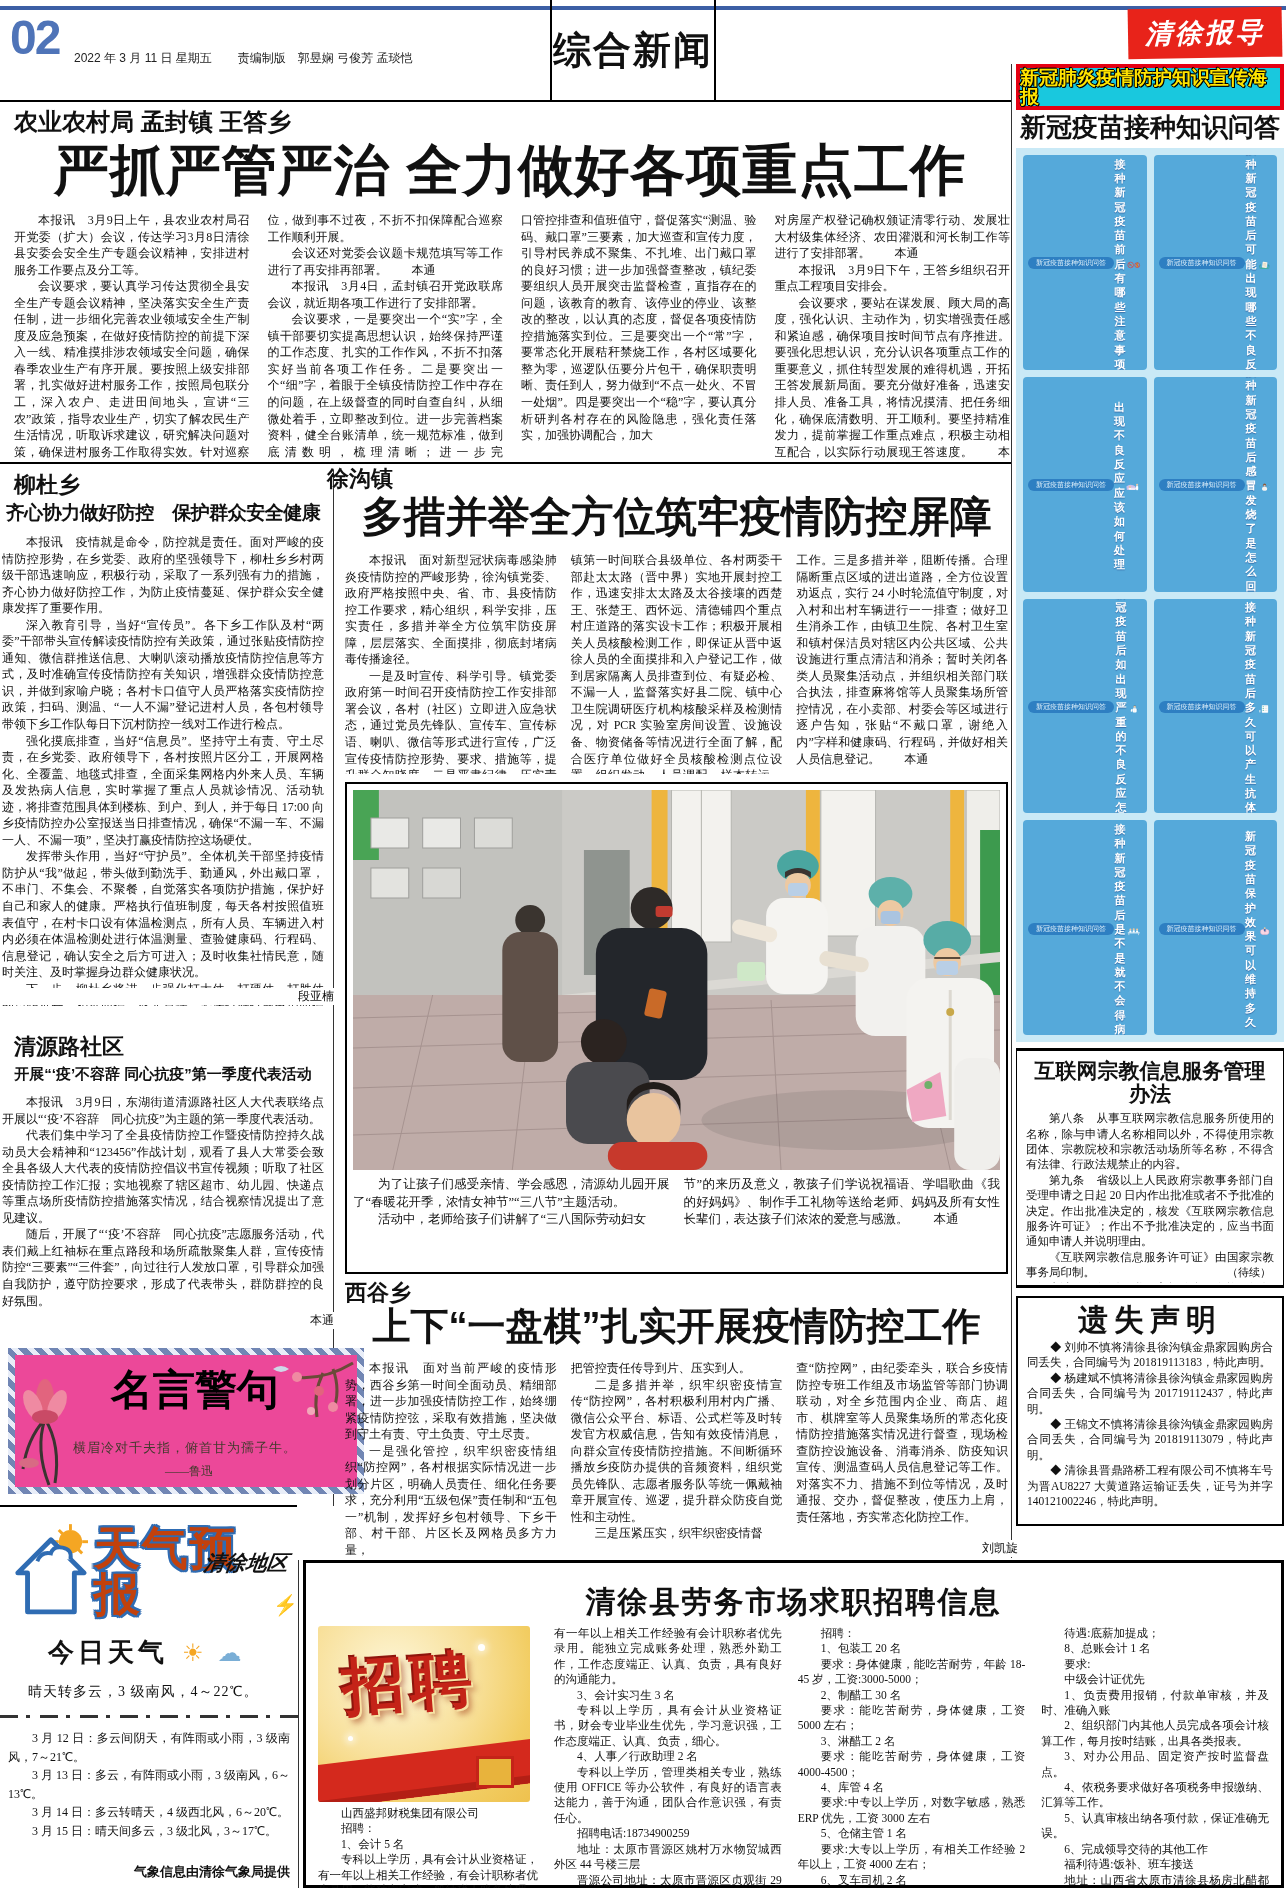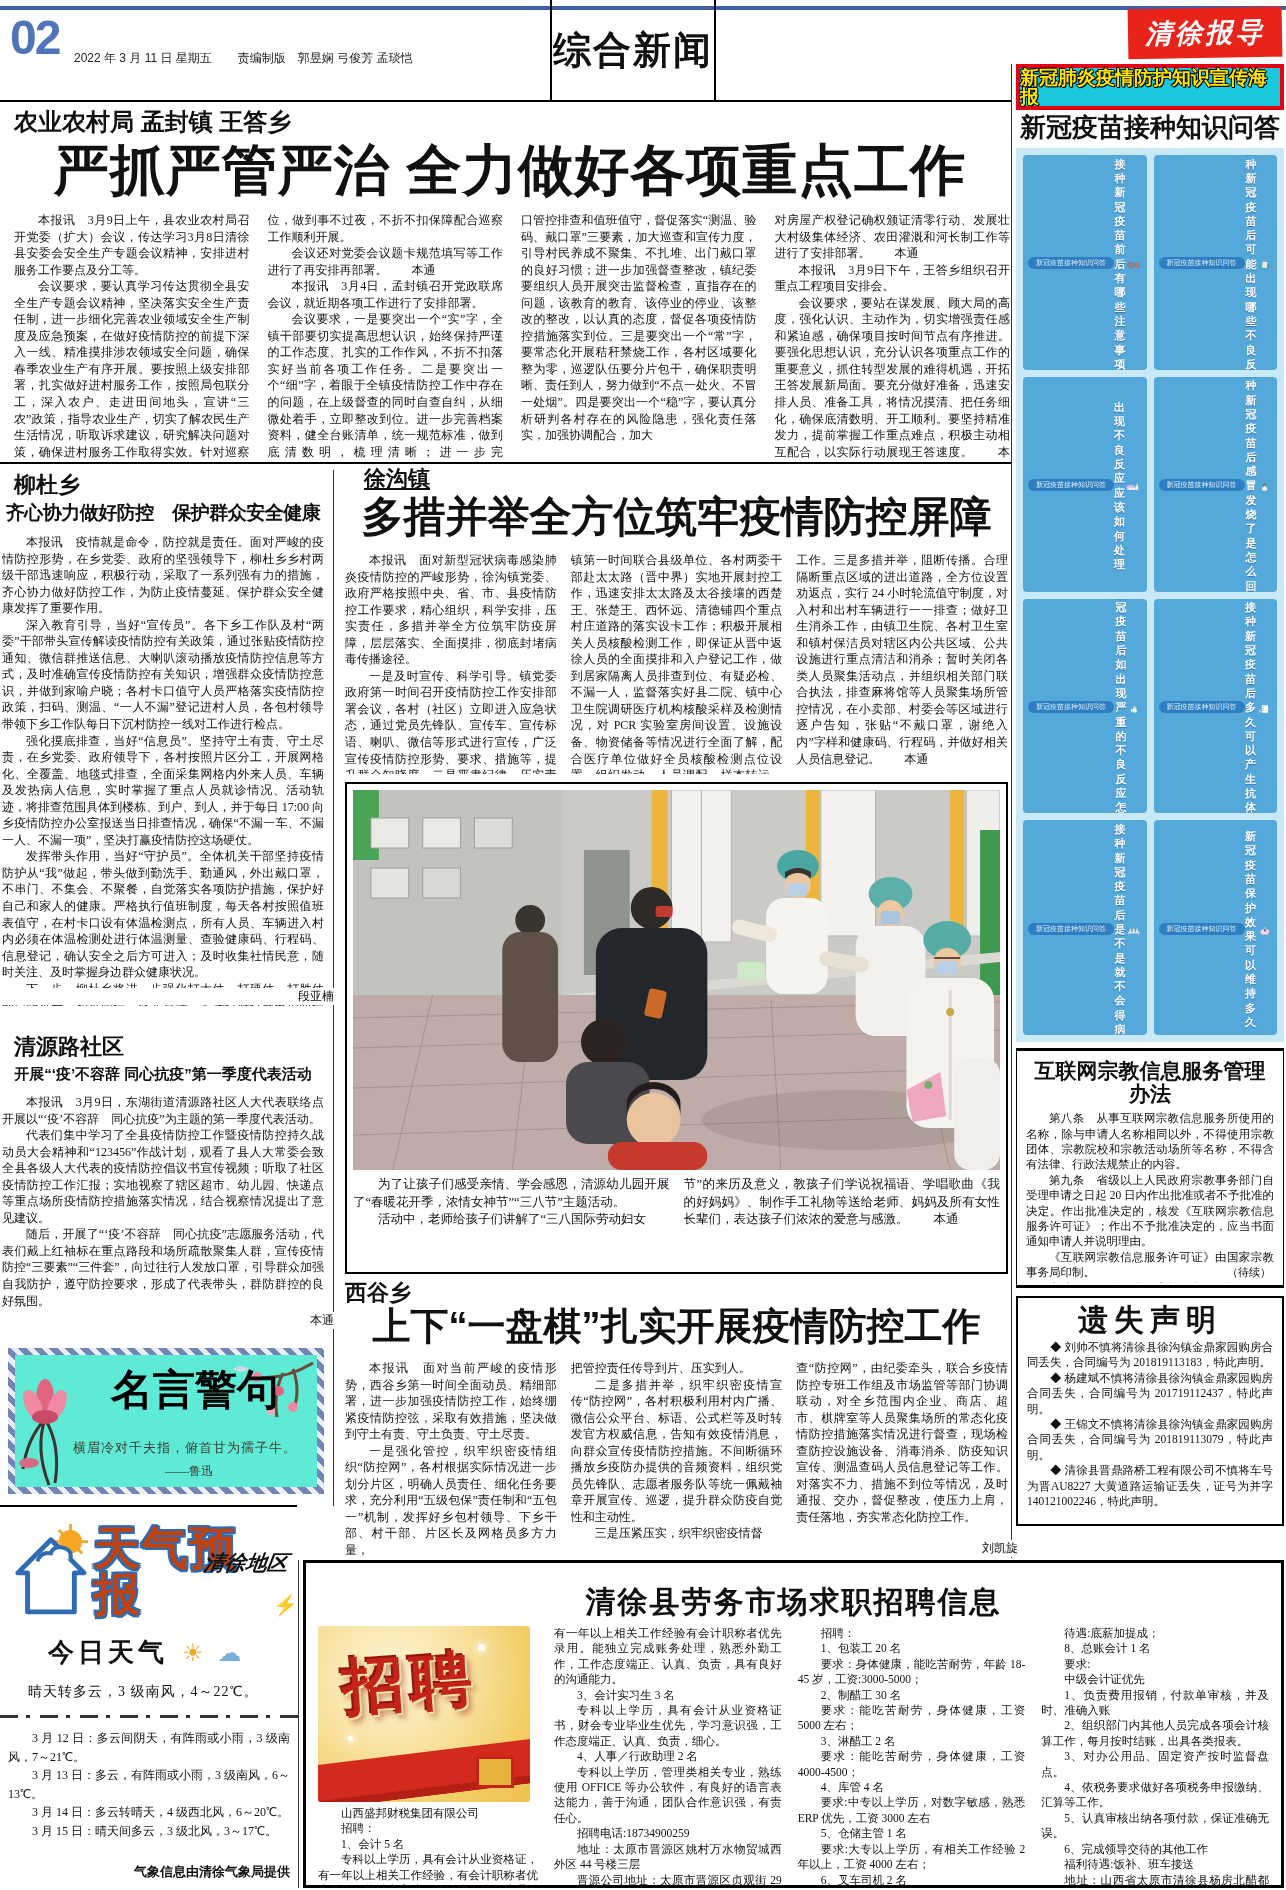--- a/index.html
+++ b/index.html
@@ -34,21 +34,21 @@
   
   .ld-kicker{left:14px;top:474px;font:900 22px/1 "Liberation Sans",sans-serif;text-align:center;}
   .ld-headline{left:2px;top:503px;width:322px;text-align:center;font:900 19px/1.1 "Liberation Sans",sans-serif;letter-spacing:-0.5px;}
   .ld-body{left:2px;top:534px;width:322px;height:472px;}
   .ld-sig{left:2px;top:988px;width:322px;text-align:right;}
   .qy-kicker{left:14px;top:1036px;font:900 22px/1 "Liberation Sans",sans-serif;}
   .qy-headline{left:2px;top:1066px;width:322px;text-align:center;font:900 15px/1.1 "Liberation Sans",sans-serif;}
   .qy-body{left:2px;top:1094px;width:322px;height:236px;}
   .qy-sig{left:2px;top:1312px;width:322px;text-align:right;}
   
-  .quote-box{left:8px;top:1348px;width:316px;height:146px;background:#5eead4;box-sizing:border-box;
+  .quote-box{left:8px;top:1348px;width:356px;height:146px;background:#ec4899;box-sizing:border-box;
              border:7px solid #7186b4;
              border-image:repeating-linear-gradient(45deg,#7186b4 0 6px,#e8edf8 6px 11px) 7;}
   .quote-title{position:absolute;left:96px;top:14px;font:900 42px/1 "Liberation Sans",sans-serif;color:#000;}
   .quote-text{position:absolute;left:58px;top:84px;width:230px;font-size:13px;color:#413a2c;letter-spacing:1px;}
   .quote-attr{position:absolute;left:150px;top:108px;font-size:12px;color:#413a2c;}
   
   .wx-rule{left:0;top:1505px;width:297px;height:2px;background:#000;}
   .weather{left:0;top:1507px;width:298px;height:381px;}
   .wx-region{position:absolute;right:10px;top:46px;font:900 italic 21px/1 "Liberation Serif",serif;transform:skewX(-8deg);}
   .wx-logo{position:absolute;left:10px;top:14px;display:flex;align-items:flex-end;}
@@ -58,21 +58,21 @@
   .wx-today-row{position:absolute;left:48px;top:132px;display:flex;align-items:center;gap:14px;}
   .wx-today-label{font:900 26px/1 "Liberation Serif",serif;letter-spacing:4px;}
   .wx-sun{color:#f5a623;font-size:24px;}
   .wx-cloud{color:#7aaed6;font-size:24px;}
   .wx-today-text{position:absolute;left:28px;top:176px;font-size:14px;letter-spacing:1px;}
   .wx-dash{position:absolute;left:0;top:208px;width:298px;height:3px;
            background:repeating-linear-gradient(90deg,#333 0 18px,transparent 18px 26px,#333 26px 30px,transparent 30px 40px);}
   .wx-forecast{position:absolute;left:8px;top:222px;width:282px;font-size:12px;line-height:1.55;text-align:justify;}
   .wx-source{position:absolute;right:8px;top:358px;font:900 13px/1 "Liberation Serif",serif;}
   
-  .xg-kicker{left:364px;top:468px;font:900 22px/1 "Liberation Sans",sans-serif;text-decoration:underline;}
+  .xg-kicker{left:327px;top:468px;font:900 22px/1 "Liberation Sans",sans-serif;}
   .xg-headline{left:345px;top:494px;width:663px;text-align:center;font:900 42px/1.1 "Liberation Sans",sans-serif;}
   .xg-cols{left:345px;top:552px;width:663px;height:222px;gap:14px;}
   .photo-frame{left:345px;top:782px;width:663px;height:492px;border:2px solid #000;box-sizing:border-box;padding:6px;}
   .photo-svg{display:block;width:100%;height:380px;background:#cbcac6;}
   .photo-cap{display:flex;gap:14px;margin-top:6px;height:86px;overflow:hidden;
              font-size:12.5px;line-height:1.4;text-align:justify;}
   .photo-cap>div{flex:1;overflow:hidden;}
   .xig-kicker{left:345px;top:1282px;font:900 22px/1 "Liberation Sans",sans-serif;}
   .xig-headline{left:345px;top:1306px;width:663px;text-align:center;font:900 38px/1.1 "Liberation Sans",sans-serif;}
   .xig-cols{left:345px;top:1360px;width:663px;height:198px;gap:14px;}

